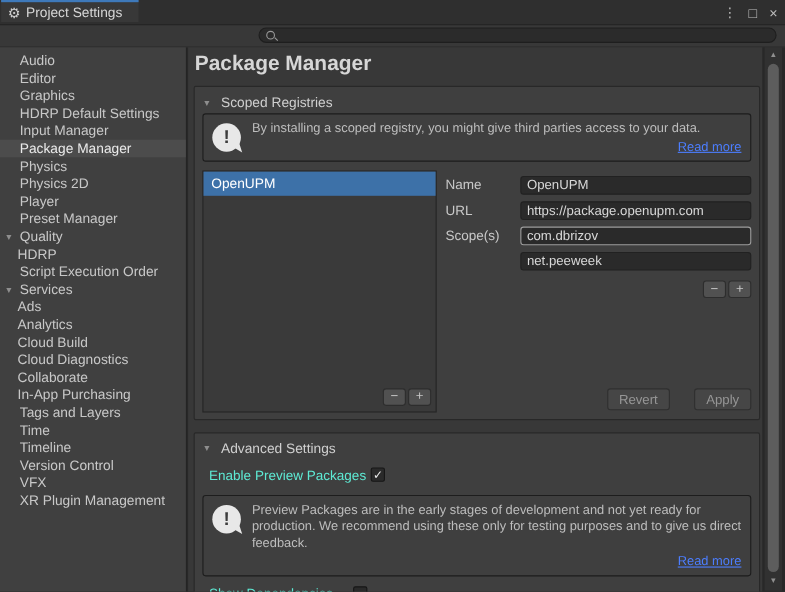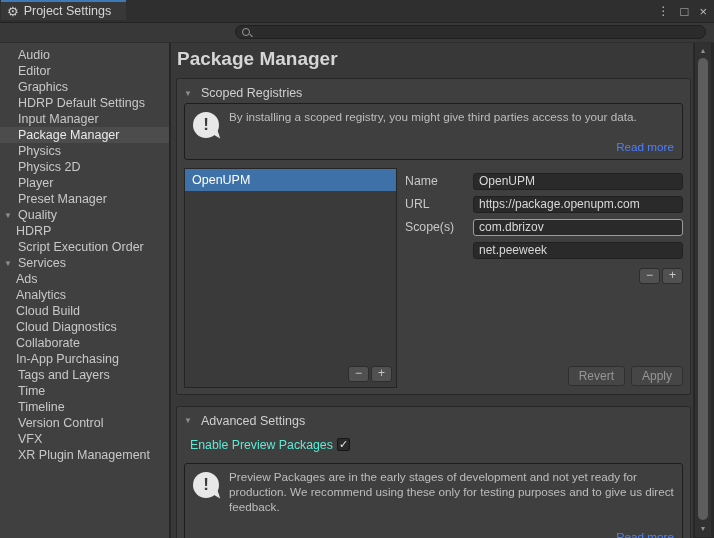--- a/index.html
+++ b/index.html
@@ -36,37 +36,37 @@
   .page-title{margin:5px 0 8px 6px;font-size:19px;font-weight:bold;color:#d6d6d6}
   .section{margin:0 2px 11px 5px;background:#3f3f3f;border:1px solid #282828;border-radius:2px;padding:4px 7px 6px}
   .sec-header{display:flex;align-items:center;gap:9px;font-size:12.5px;color:#cfcfcf;height:20px;cursor:default}
   .tri{font-size:8px;color:#8e8e8e}
   .helpbox{border:1px solid #1d1d1d;border-radius:3px;background:#3f3f3f;padding:6px 8px 4px;display:flex;gap:10px;margin-bottom:8px}
   .hb-icon{width:26px;height:26px;background:#e8e8e8;border-radius:50%;position:relative;flex-shrink:0;
            display:flex;align-items:center;justify-content:center;color:#3d3d3d;font-weight:bold;font-size:17px;margin-top:2px}
   .hb-icon::after{content:"";position:absolute;right:0px;bottom:-2px;width:0;height:0;
                   border-left:8px solid transparent;border-top:9px solid #e8e8e8;transform:rotate(-18deg)}
   .hb-body{flex:1;font-size:11.7px;color:#bdbdbd;line-height:1.28;display:flex;flex-direction:column}
-  .readmore{align-self:flex-end;color:#4c7eff;font-size:11.7px;margin-top:15px;cursor:pointer}
+  .readmore{align-self:flex-end;color:#4c7eff;text-decoration:underline;font-size:11.7px;margin-top:2px;cursor:pointer}
   
   .registry-area{display:flex;height:220px}
   .registry-list{width:213px;box-sizing:border-box;background:#3a3a3a;border:1px solid #252525;display:flex;flex-direction:column;flex-shrink:0}
   .reg-row{height:22px;line-height:22px;padding-left:7px;font-size:12.5px;color:#ffffff}
   .reg-row.selected{background:#3d71a8}
   .list-actions{margin-top:auto;display:flex;justify-content:flex-end;gap:2px;padding:4px 4px 5px}
   .mini-btn{width:21px;height:16px;box-sizing:border-box;background:#515151;border:1px solid #2d2d2d;border-radius:3px;
             color:#c8c8c8;font-size:12px;line-height:13px;text-align:center;cursor:default}
   .registry-form{flex:1;padding:5px 0 2px 8px;display:flex;flex-direction:column;min-width:0}
   .frow{display:flex;align-items:center;margin-bottom:6px}
   .flabel{width:68px;font-size:12.3px;color:#c8c8c8;flex-shrink:0}
   .field{flex:1;height:17px;box-sizing:border-box;background:#2a2a2a;border:1px solid #212121;border-radius:3px;
          color:#d8d8d8;font-size:12px;padding:0 5px;outline:none;font-family:inherit;min-width:0}
   .field.focused{border-color:#9c9c9c}
   .scope-actions{display:flex;justify-content:flex-end;gap:2px;margin-top:3px}
-  .apply-row{margin-top:auto;display:flex;justify-content:flex-end;gap:6px}
+  .apply-row{margin-top:auto;display:flex;justify-content:flex-end;gap:22px}
   .btn{background:#464646;border:1px solid #2f2f2f;border-radius:3px;color:#969696;font-size:12px;padding:2px 10px;cursor:default}
   
   .set-row{display:flex;align-items:center;height:16px;margin:6px 0 10px 6px;font-size:12.3px;color:#5eead4}
   .lbl-wide{width:147px}
   .lbl-mid{width:131px}
   .checkbox{width:13px;height:13px;box-sizing:border-box;background:#2a2a2a;border:1px solid #161616;border-radius:2px;position:relative;cursor:default}
   .checkbox.checked::after{content:"✓";position:absolute;left:1px;top:-1.5px;color:#e9e9e9;font-size:11px;font-weight:bold}
   
   .scrollbar{position:absolute;top:43px;right:3px;bottom:1px;width:17px;background:#313131;border-left:1px solid #262626;box-sizing:border-box}
   .sb-arrow{position:absolute;left:0;right:0;text-align:center;color:#8f8f8f;font-size:7px;line-height:8px}

